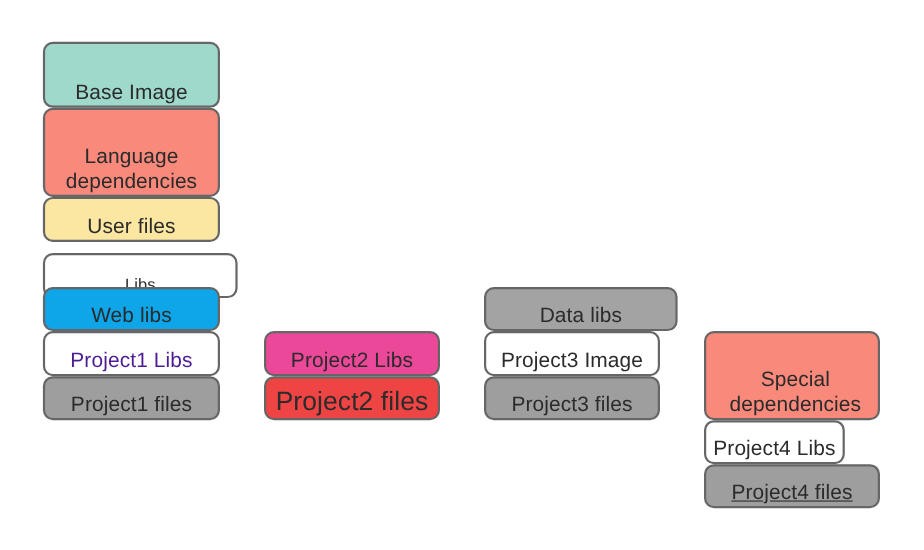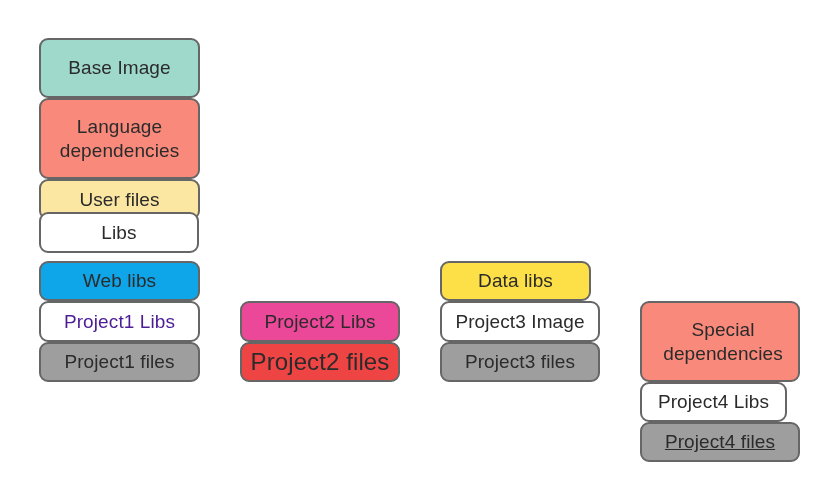--- a/index.html
+++ b/index.html
@@ -21,21 +21,21 @@
   }
   .stack {
     position: absolute;
   }
   .layer-box {
     position: absolute;
     box-sizing: border-box;
     border: 2px solid #666666;
     border-radius: 9px;
     display: flex;
-    align-items: center;
+    align-items: flex-end;
     justify-content: center;
     text-align: center;
     color: #2b2b2b;
     font-size: 19px;
     line-height: 1.22;
     letter-spacing: 0.1px;
     padding: 0 6px;
     white-space: pre-line;
     -webkit-font-smoothing: antialiased;
   }
@@ -47,33 +47,33 @@
 </style>
 </head>
 <body>
 
 <div id="canvas" style="background: rgb(255, 255, 255);">
     <div class="stack" style="left: 39px; top: 38px; width: 161px; height: 344px;">
       <div class="layer-box" style="left: 0px; top: 0px; width: 161px; height: 60px; background: rgb(159, 217, 204); border-color: rgb(102, 102, 102); color: rgb(43, 43, 43); font-size: 19px;"><span class="layer-label">Base Image</span></div>
       <div class="layer-box" style="left: 0px; top: 60px; width: 161px; height: 81px; background: rgb(248, 137, 123); border-color: rgb(102, 102, 102); color: rgb(43, 43, 43); font-size: 19px;"><span class="layer-label">Language
 dependencies</span></div>
       <div class="layer-box" style="left: 0px; top: 141px; width: 161px; height: 41px; background: rgb(251, 230, 162); border-color: rgb(102, 102, 102); color: rgb(43, 43, 43); font-size: 19px;"><span class="layer-label">User files</span></div>
-      <div class="layer-box" style="left: 0px; top: 174px; width: 160px; height: 41px; background: rgb(255, 255, 255); border-color: rgb(102, 102, 102); color: rgb(43, 43, 43); font-size: 19px;"><span class="layer-label">Libs</span></div>
+      <div class="layer-box" style="left: 0px; top: 192px; width: 177px; height: 41px; background: rgb(255, 255, 255); border-color: rgb(102, 102, 102); color: rgb(43, 43, 43); font-size: 15px;"><span class="layer-label">Libs</span></div>
       <div class="layer-box" style="left: 0px; top: 223px; width: 161px; height: 40px; background: #0ea5e9; border-color: rgb(102, 102, 102); color: rgb(43, 43, 43); font-size: 19px;"><span class="layer-label">Web libs</span></div>
       <div class="layer-box" style="left: 0px; top: 263px; width: 161px; height: 41px; background: rgb(255, 255, 255); border-color: rgb(102, 102, 102); color: #4c1d95; font-size: 19px;"><span class="layer-label">Project1 Libs</span></div>
       <div class="layer-box" style="left: 0px; top: 304px; width: 161px; height: 40px; background: rgb(158, 158, 158); border-color: rgb(102, 102, 102); color: rgb(43, 43, 43); font-size: 19px;"><span class="layer-label">Project1 files</span></div>
     </div>
     <div class="stack" style="left: 240px; top: 301px; width: 160px; height: 81px;">
       <div class="layer-box" style="left: 0px; top: 0px; width: 160px; height: 41px; background: #ec4899; border-color: rgb(102, 102, 102); color: rgb(43, 43, 43); font-size: 19px;"><span class="layer-label">Project2 Libs</span></div>
       <div class="layer-box" style="left: 0px; top: 41px; width: 160px; height: 40px; background: #ef4444; border-color: rgb(102, 102, 102); color: rgb(43, 43, 43); font-size: 24px;"><span class="layer-label">Project2 files</span></div>
     </div>
     <div class="stack" style="left: 440px; top: 261px; width: 160px; height: 121px;">
-      <div class="layer-box" style="left: 0px; top: 0px; width: 151px; height: 40px; background: #fde047; border-color: rgb(102, 102, 102); color: rgb(43, 43, 43); font-size: 19px;"><span class="layer-label">Data libs</span></div>
+      <div class="layer-box" style="left: 0px; top: 0px; width: 176px; height: 40px; background: #a3a3a3; border-color: rgb(102, 102, 102); color: rgb(43, 43, 43); font-size: 19px;"><span class="layer-label">Data libs</span></div>
       <div class="layer-box" style="left: 0px; top: 40px; width: 160px; height: 41px; background: rgb(255, 255, 255); border-color: rgb(102, 102, 102); color: rgb(43, 43, 43); font-size: 19px;"><span class="layer-label">Project3 Image</span></div>
       <div class="layer-box" style="left: 0px; top: 81px; width: 160px; height: 40px; background: rgb(158, 158, 158); border-color: rgb(102, 102, 102); color: rgb(43, 43, 43); font-size: 19px;"><span class="layer-label">Project3 files</span></div>
     </div>
     <div class="stack" style="left: 640px; top: 301px; width: 160px; height: 161px;">
       <div class="layer-box" style="left: 0px; top: 0px; width: 160px; height: 81px; background: rgb(248, 137, 123); border-color: rgb(102, 102, 102); color: rgb(43, 43, 43); font-size: 19px; padding-left: 12px;"><span class="layer-label">Special
 dependencies</span></div>
-      <div class="layer-box" style="left: 0px; top: 81px; width: 147px; height: 40px; background: rgb(255, 255, 255); border-color: rgb(102, 102, 102); color: rgb(43, 43, 43); font-size: 19px;"><span class="layer-label">Project4 Libs</span></div>
+      <div class="layer-box" style="left: 0px; top: 81px; width: 128px; height: 40px; background: rgb(255, 255, 255); border-color: rgb(102, 102, 102); color: rgb(43, 43, 43); font-size: 19px;"><span class="layer-label">Project4 Libs</span></div>
       <div class="layer-box" style="left: 0px; top: 121px; width: 160px; height: 40px; background: rgb(158, 158, 158); border-color: rgb(102, 102, 102); color: rgb(43, 43, 43); font-size: 19px; text-decoration: underline;"><span class="layer-label">Project4 files</span></div>
     </div>
   </div>
 
 </body></html>

